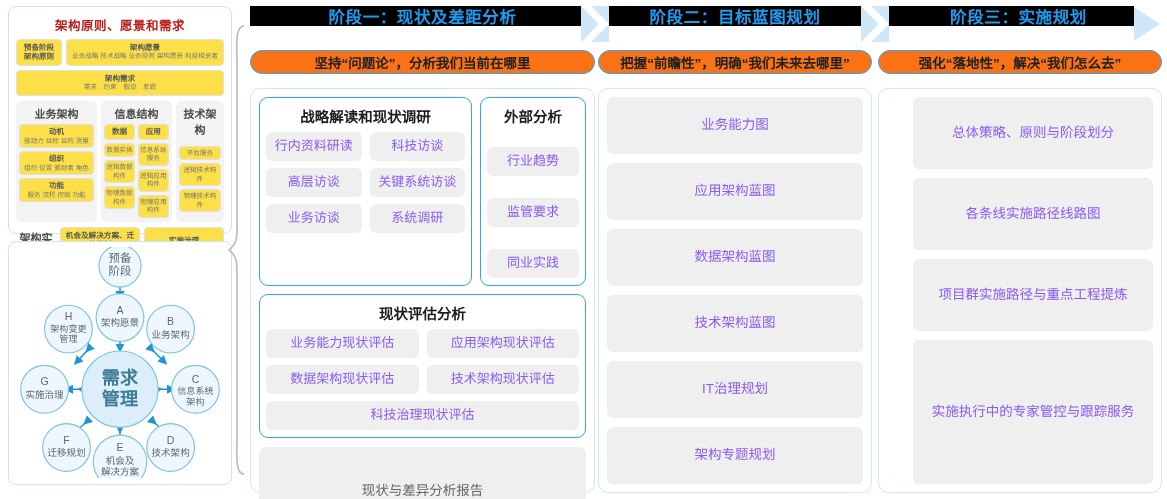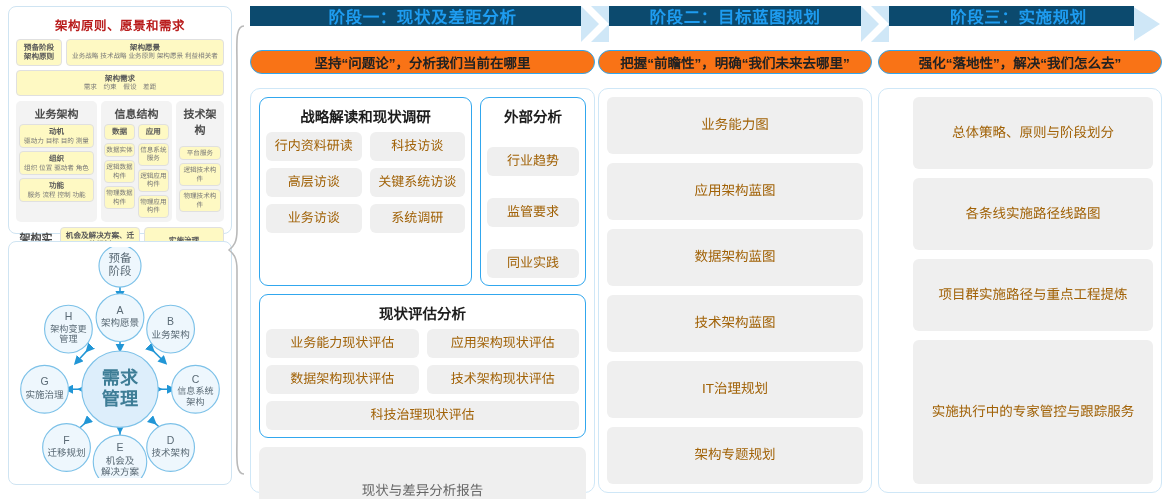--- a/index.html
+++ b/index.html
@@ -32,21 +32,21 @@
   #togaf-card { height: 228px; }
   .lt-title {
     text-align: center;
     font-weight: bold;
     color: #b91c1c;
     font-size: 12.5px;
     letter-spacing: .5px;
     padding: 3px 0 5px 0;
   }
   .gbox {
-    background: #fef9c3;
+    background: #fde047;
     border: 1px solid #e0e0e0;
     border-radius: 4px;
   }
   .gbox-h {
     text-align: center;
     font-weight: bold;
     color: #5a5a5a;
     font-size: 7.6px;
     line-height: 1.25;
   }
@@ -100,21 +100,21 @@
     position: absolute;
     left: 228px; top: 24px;
     width: 22px; height: 452px;
   }
 
   
   .banner {
     position: absolute;
     top: 6px;
     height: 20px;
-    background: #0c4a6e;
+    background: #000000;
     display: flex; align-items: center; justify-content: center;
   }
   .banner-text {
     color: #1e9cf0;
     font-weight: bold;
     font-size: 16.5px;
     letter-spacing: .6px;
     white-space: nowrap;
   }
   .notch {
@@ -160,21 +160,21 @@
   .sp-title {
     text-align:center;
     font-weight:bold;
     color:#1d1d1d;
     font-size: 14.5px;
     padding: 2px 0 6px 0;
   }
   .chip {
     background:#efefef;
     border-radius: 6px;
-    color:#a16207;
+    color:#8b5cf6;
     font-size: 13px;
     display:flex; align-items:center; justify-content:center;
     text-align:center;
     line-height:1.25;
   }
   .chip-row { display:flex; gap: 8px; margin-bottom: 7px; }
   .chip-row:last-child { margin-bottom: 0; }
   .chip-row .chip { flex:1; height: 29px; }
 
   #p1-top { display:flex; gap: 8px; }

